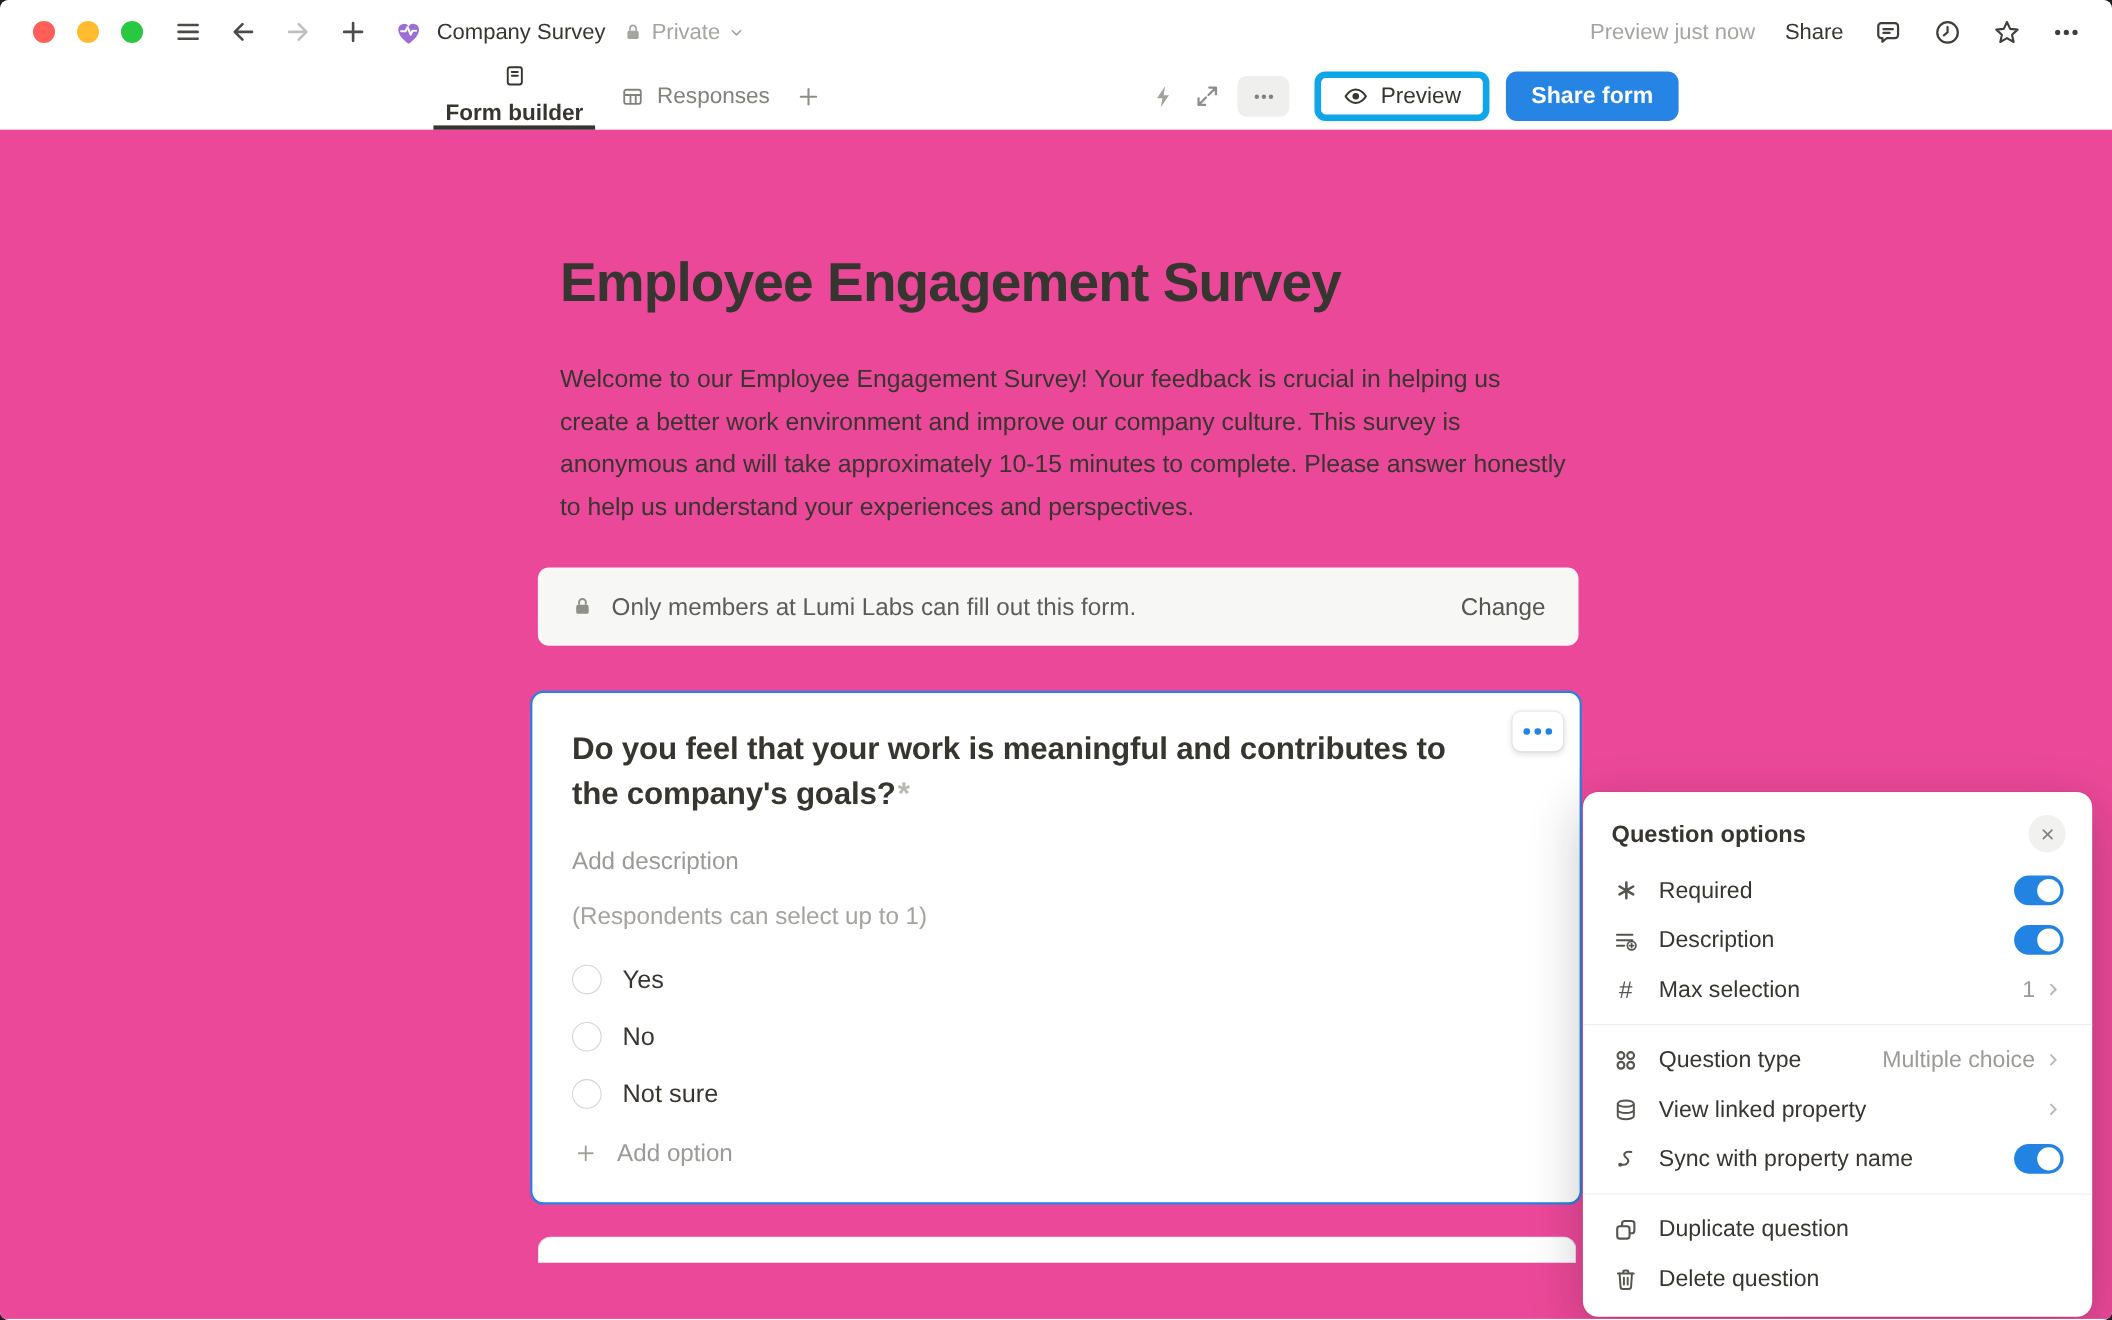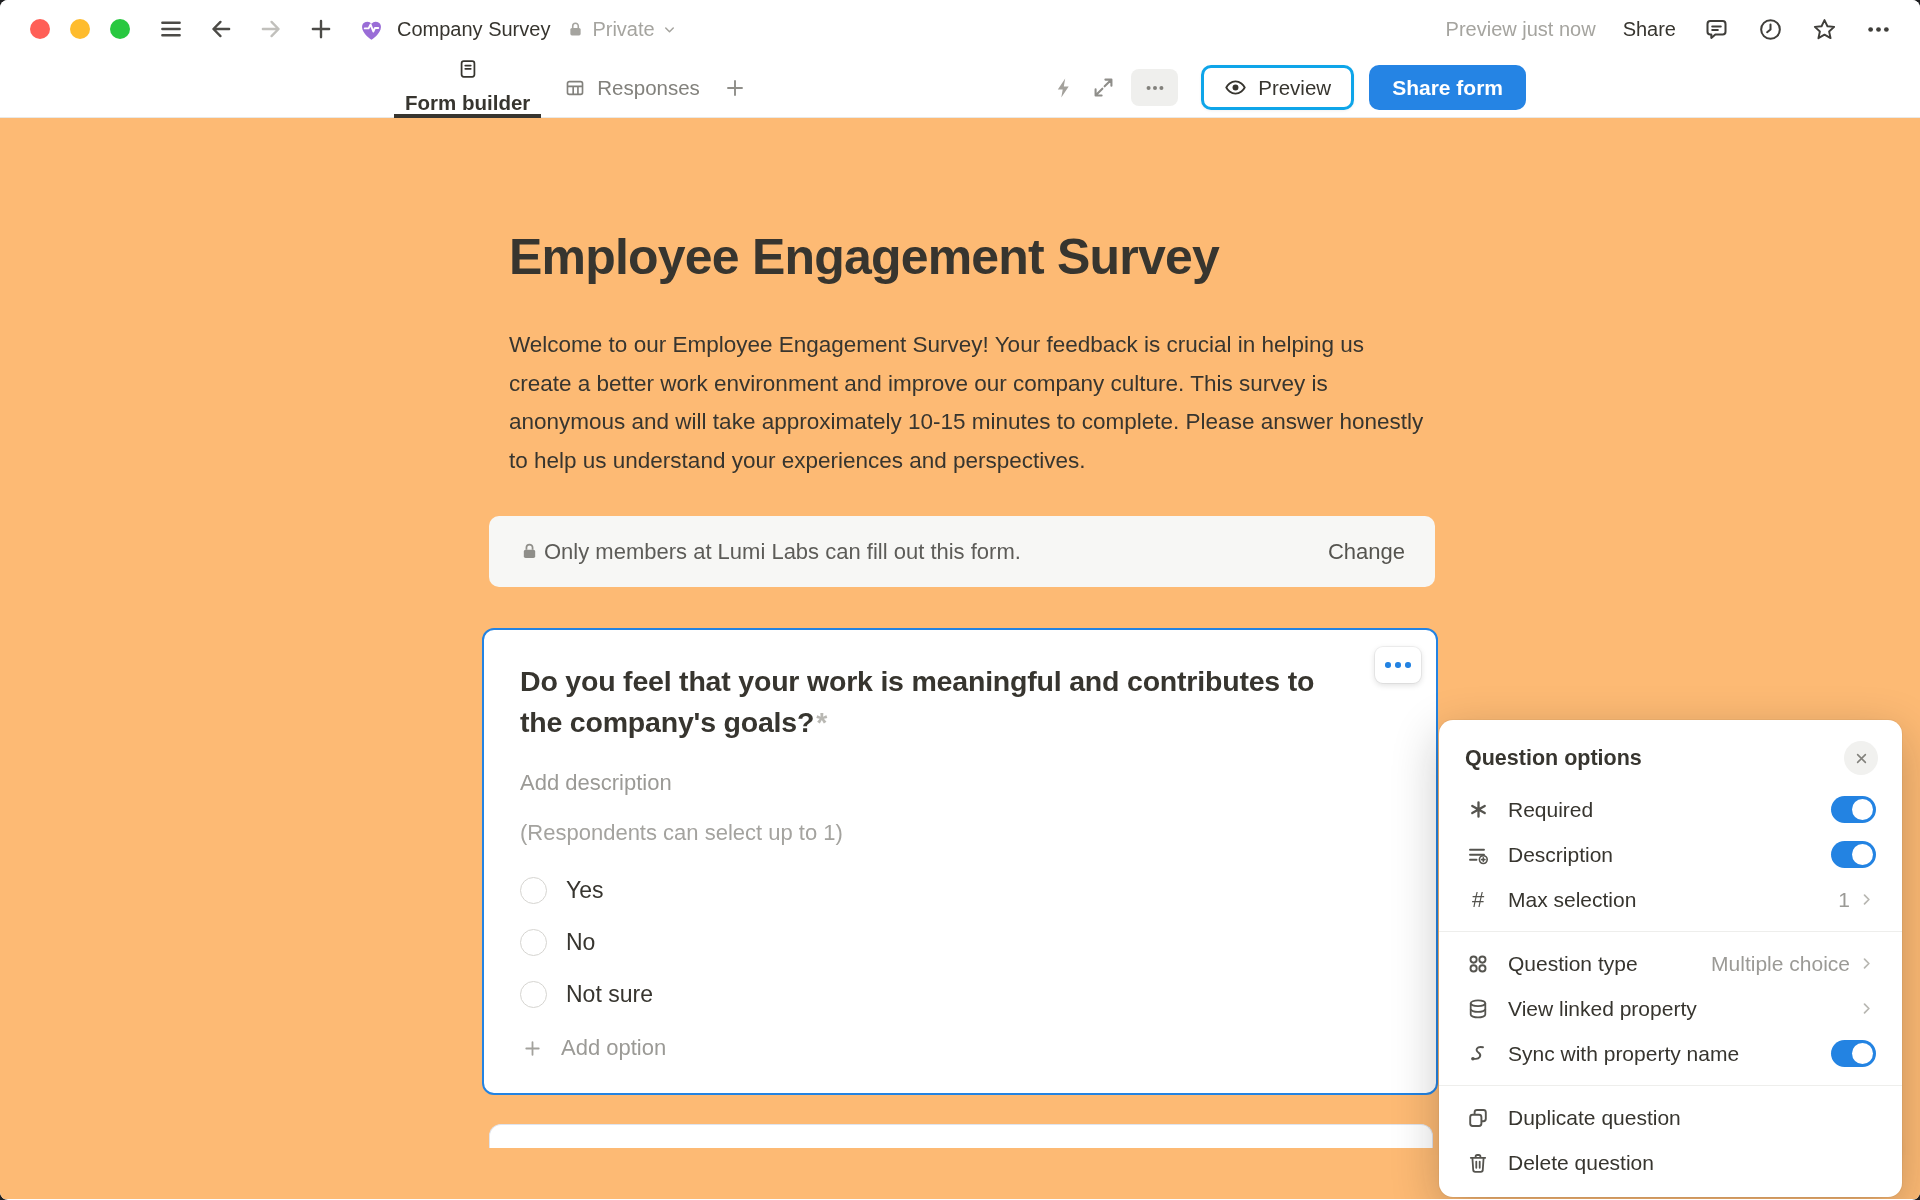--- a/index.html
+++ b/index.html
@@ -46,39 +46,39 @@
   .tab.active::after { content:''; position:absolute; left:0; right:0; bottom:-1px; height:4px; background:#37352f; }
   .tab.inactive { color:#82817c; font-weight:500; margin-left:12px; }
   .tab-add { display:flex; align-items:center; padding:0 12px; color:#8f8e89; background:none; border:none; cursor:pointer; }
   .tab-actions { margin-left:auto; display:flex; align-items:center; gap:15px; }
   .ta-icon { display:flex; align-items:center; justify-content:center; background:none; border:none; cursor:pointer; }
   .bolt { color:#a3a19c; }
   .expand { color:#8f8e8a; }
   .more-pill { width:47px; height:37px; border-radius:8px; background:#efefed; color:#82817c; display:flex; align-items:center; justify-content:center; border:none; cursor:pointer; }
   .preview-btn {
     height:45px; display:flex; align-items:center; gap:11px; padding:0 20px;
-    background:#fff; border:3px solid #0ea5e9; border-radius:10px;
+    background:#fff; border:6px solid #0ea5e9; border-radius:10px;
     box-shadow:0 1px 3px rgba(0,0,0,.06); font-size:20.5px; font-weight:500; color:#37352f; cursor:pointer; margin-left:8px;
   }
   .shareform-btn {
     height:45px; padding:16px 23px; display:flex; align-items:center;
     background:#2584e4; border:none; border-radius:10px;
     color:#fff; font-size:21px; font-weight:600; cursor:pointer;
     font-family:inherit;
   }
 
   
-  .content { position:relative; height:1081px; overflow:hidden; background:#fdba74; }
+  .content { position:relative; height:1081px; overflow:hidden; background:#ec4899; }
   .page { width:956px; margin:0 auto; }
   .form-title { margin:108px 0 0 27px; font-size:50px; line-height:62px; font-weight:700; letter-spacing:-0.8px; color:#37352f; }
   .form-desc { margin:38px 0 0 27px; width:920px; font-size:22.5px; line-height:38.5px; color:#37352f; }
   .access-bar {
     margin:36px 0 0 7px; width:946px; height:71px;
     background:#f7f7f5; border-radius:10px;
-    display:flex; align-items:center; padding:0 30px; gap:4px;
+    display:flex; align-items:center; padding:0 30px; gap:16px;
     font-size:22px; color:#5d5c58;
   }
   .lock-icon { display:flex; color:#8f8e89; }
   .change-btn { margin-left:auto; font-size:22px; color:#55544f; background:none; border:none; cursor:pointer; font-family:inherit; }
 
   
   .question-card {
     position:relative; margin-top:41px; width:956px;
     border:2.5px solid #2383e2; border-radius:12px;
     padding:31px 36px 20px; background:#fff;

